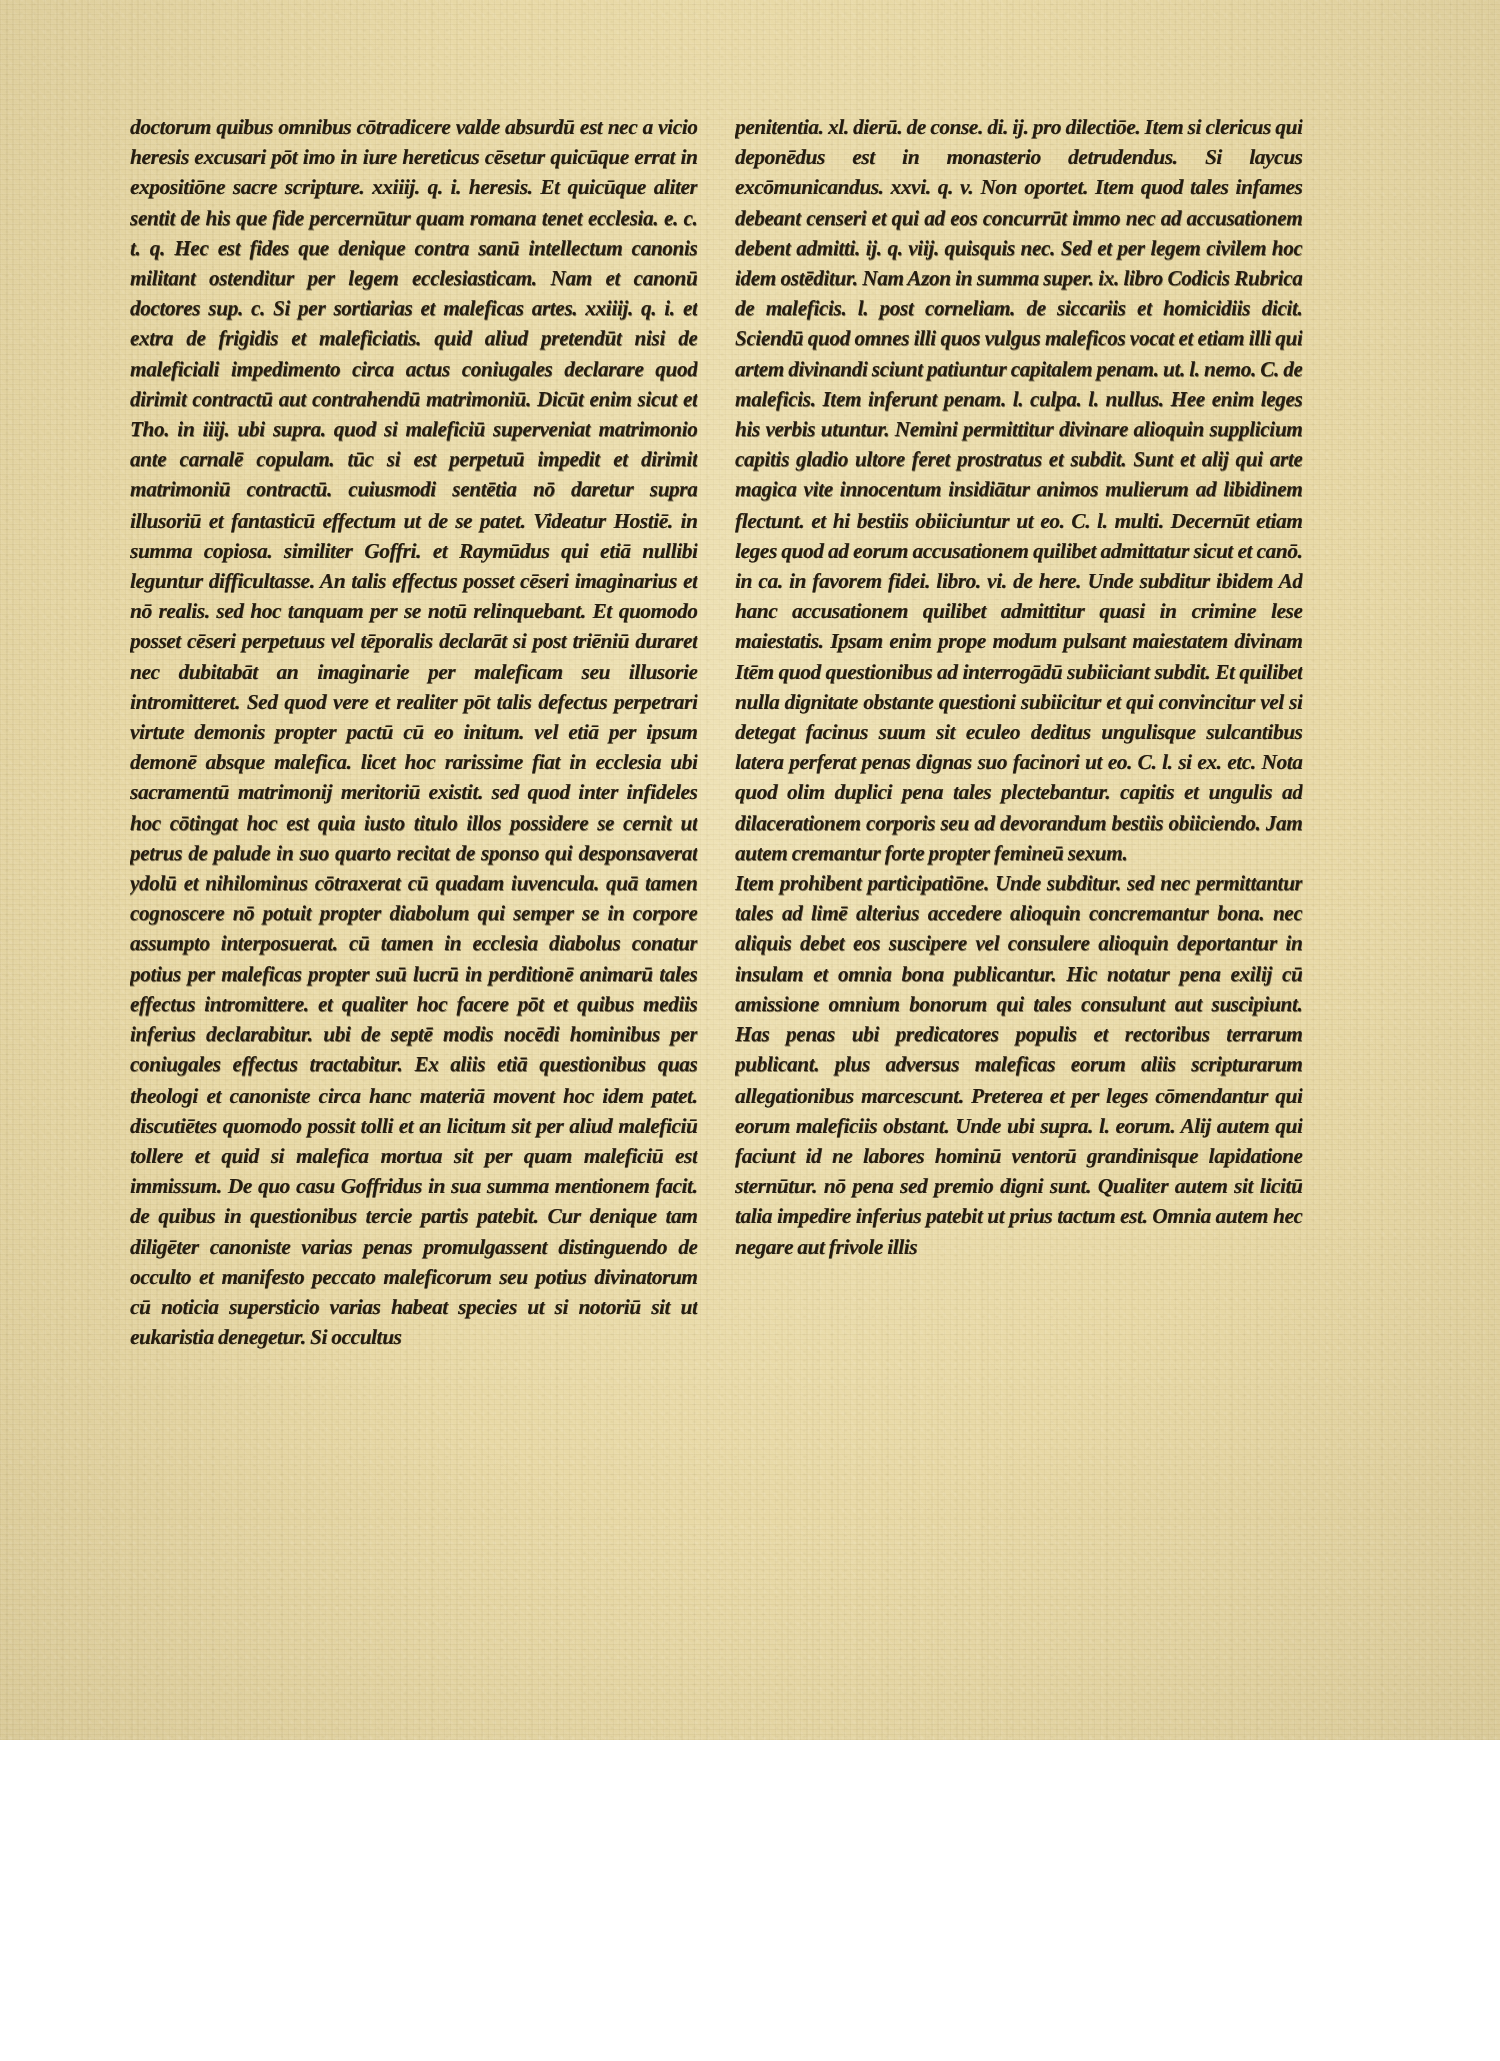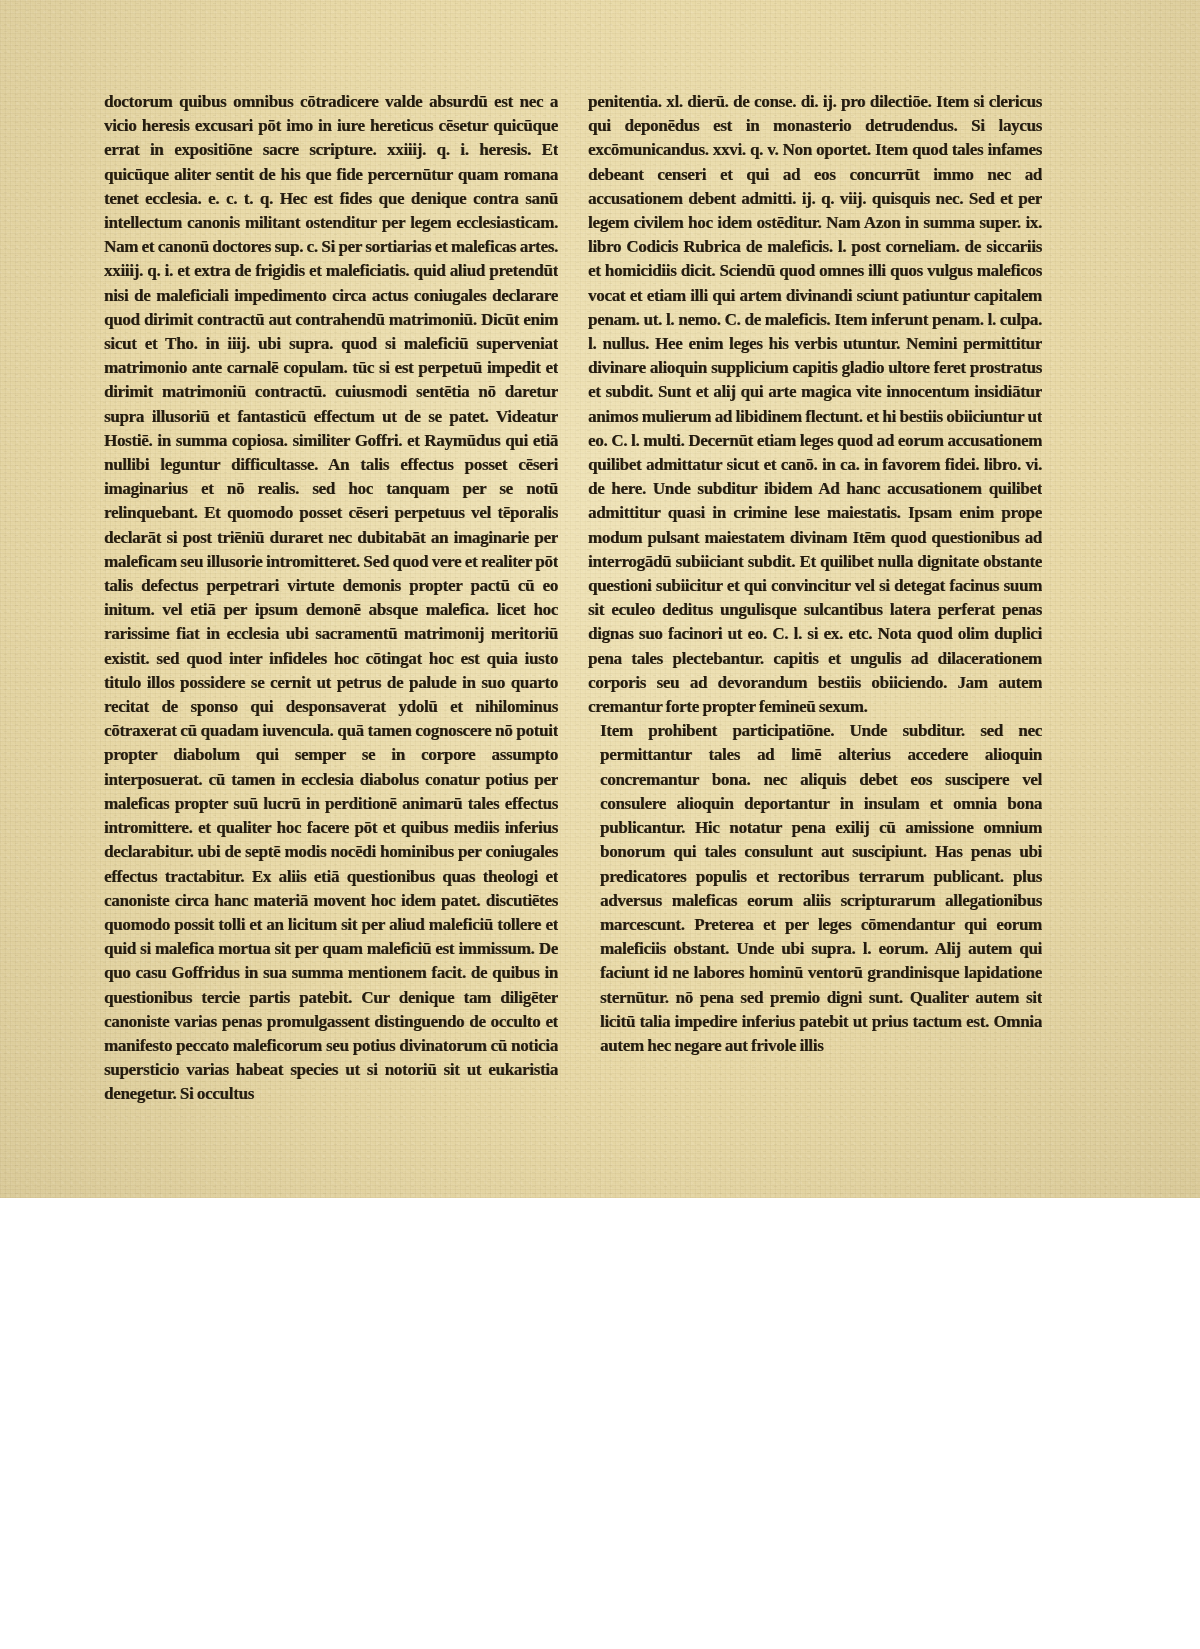--- a/index.html
+++ b/index.html
@@ -10,29 +10,30 @@
   * { box-sizing: border-box; }
   html, body { margin: 0; padding: 0; }
   body {
     width: 1200px;
     height: 1649px;
     font-family: "Liberation Serif", serif;
   }
   .scan {
     position: relative;
     width: 1200px;
-    height: 1198px;
+    height: 1392px;
     overflow: hidden;
     background-color: var(--paper);
     
     background-image:
       radial-gradient(ellipse at 50% 42%, rgba(255, 250, 225, 0.28) 0%, rgba(255, 250, 225, 0.0) 55%, rgba(90, 70, 30, 0.10) 100%),
       repeating-linear-gradient(0deg, rgba(120, 98, 52, 0.055) 0px, rgba(120, 98, 52, 0.055) 1px, rgba(255,255,255,0.045) 1px, rgba(255,255,255,0.045) 2px, transparent 2px, transparent 4px),
       repeating-linear-gradient(90deg, rgba(120, 98, 52, 0.05) 0px, rgba(120, 98, 52, 0.05) 1px, rgba(255,255,255,0.04) 1px, rgba(255,255,255,0.04) 2px, transparent 2px, transparent 5px),
       repeating-linear-gradient(45deg, rgba(255,255,255,0.035) 0px, rgba(255,255,255,0.035) 2px, transparent 2px, transparent 6px);
+    font-style: italic;
   }
   .speckle {
     position: absolute;
     inset: 0;
     pointer-events: none;
     background-image:
       radial-gradient(rgba(80, 60, 20, 0.05) 1px, transparent 1.4px),
       radial-gradient(rgba(255, 255, 240, 0.07) 1px, transparent 1.4px);
     background-size: 11px 7px, 9px 13px;
     background-position: 0 0, 4px 6px;
@@ -56,21 +57,21 @@
     font-family: "Liberation Serif", serif;
     font-weight: bold;
     font-size: 17px;
     line-height: 24.2px;
     letter-spacing: -0.3px;
     word-spacing: -0.5px;
     color: var(--ink);
     text-align: justify;
     text-shadow: 0.4px 0.4px 0 rgba(38, 28, 10, 0.55);
   }
-  .gothic + .gothic { margin-top: 0; margin-left: 12px; }
+  .gothic + .gothic { margin-top: 0; }
   .watermark {
     position: absolute;
     right: 168px;
     top: 1550px;
     font-family: "Liberation Sans", sans-serif;
     font-weight: bold;
     font-size: 17px;
     letter-spacing: 0.4px;
     color: var(--watermark);
     text-shadow: 1px 1px 0 rgba(255, 252, 235, 0.9), 0 0 1px rgba(95, 90, 72, 0.35);

